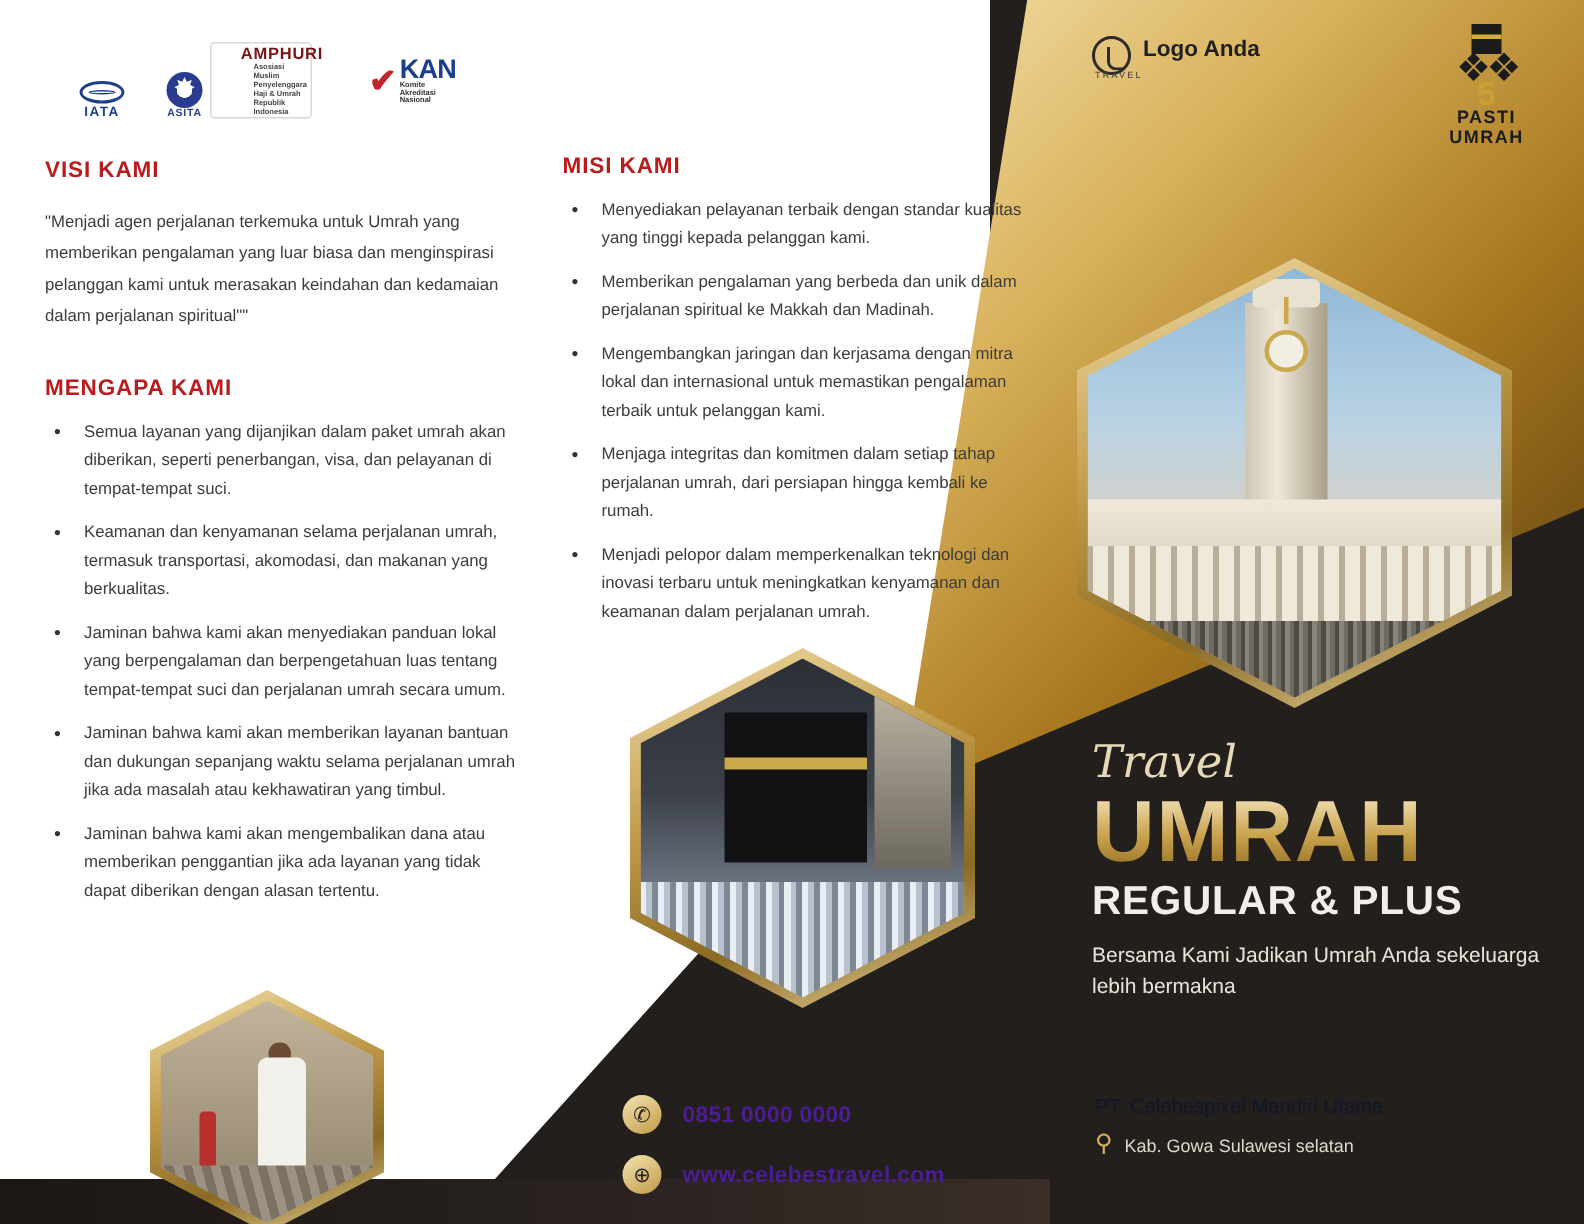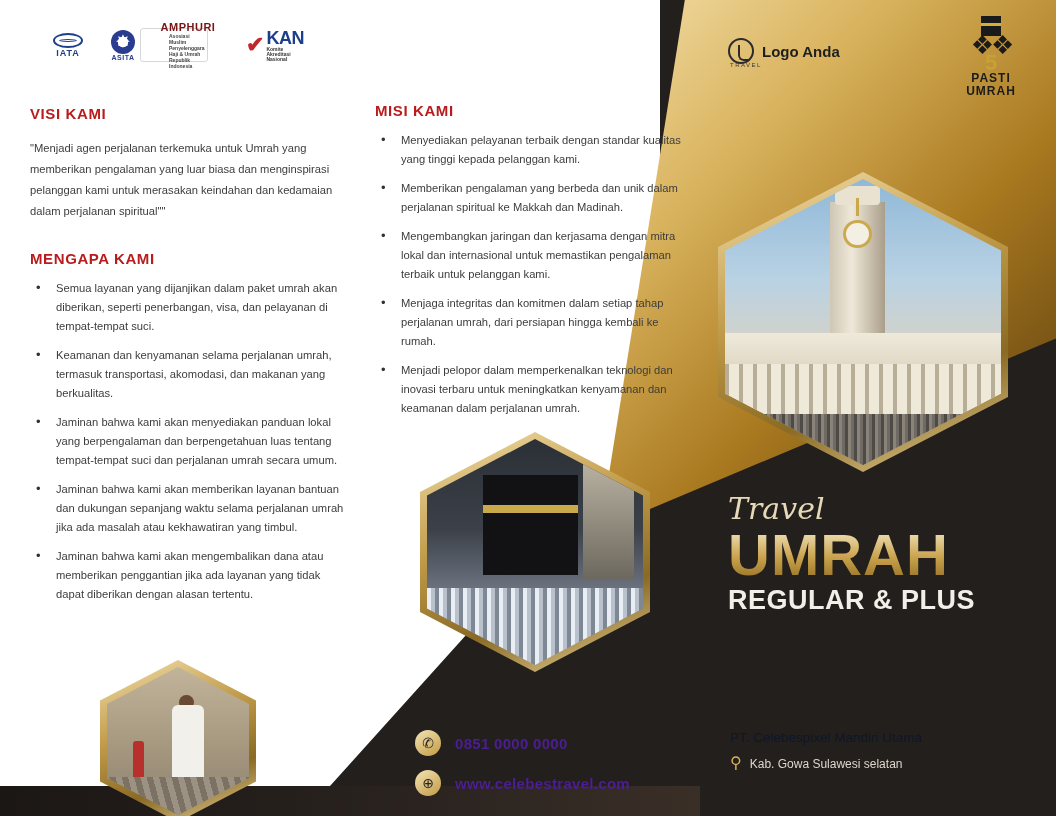--- a/index.html
+++ b/index.html
@@ -36,21 +36,21 @@
   }
 
   
   .white-area {
     position: absolute; left: 0; top: 0; width: 700px; height: 790px;
     z-index: 4;
   }
 
   
   .logo-strip { position: absolute; left: 30px; top: 28px; display: flex; align-items: center; gap: 10px; z-index: 6; }
-  .cert { height: 34px; display: flex; flex-direction: column; align-items: center; justify-content: center;
+  .cert { height: 51px; display: flex; flex-direction: column; align-items: center; justify-content: flex-end;
           border-radius: 3px; font-size: 8px; font-weight: bold; color: #123a7a; padding-left: 28px; }
   .cert.iata { width: 48px; }
   .cert.iata .ring { width: 30px; height: 15px; border-radius: 50%; border: 2px solid #1b3f8b; position: relative; }
   .cert.iata .ring:after { content:""; position:absolute; left:4px; top:4px; right:4px; bottom:4px; border:1px solid #1b3f8b; border-radius:50%; }
   .cert.iata span { font-size: 9px; letter-spacing: 1px; color:#1b3f8b; }
   .cert.asita { width: 42px; }
   .cert.asita .star { width: 24px; height: 24px; border-radius: 50%; background:
      radial-gradient(circle,#ffffff 30%, #2a3c8f 31%, #2a3c8f 100%); position: relative; }
   .cert.asita .star:after{ content:"✸"; position:absolute; inset:0; color:#fff; font-size:16px; text-align:center; line-height:24px;}
   .cert.asita span { font-size: 7px; color:#2a3c8f; letter-spacing:.5px;}
@@ -71,21 +71,21 @@
   .quote { margin-top: 16px; font-size: 11.2px; line-height: 21px; color: #3c3c3c; }
   .col-left h2.section2 { margin-top: 28px; }
   ul.bullets { margin-top: 12px; list-style: none; }
   ul.bullets li { position: relative; padding-left: 26px; font-size: 11.2px; line-height: 19px; color: #3c3c3c; margin-bottom: 10px; }
   ul.bullets li:before { content: "•"; position: absolute; left: 6px; top: -1px; font-size: 13px; color: #333; }
 
   .col-mid { position: absolute; left: 375px; top: 102px; width: 320px; z-index: 6; }
   .col-mid ul.bullets li { font-size: 11.2px; line-height: 19px; }
 
   
-  .logo-anda { position: absolute; left: 728px; top: 38px; display: flex; align-items: center; gap: 8px; z-index: 7; }
+  .logo-anda { position: absolute; left: 728px; top: 24px; display: flex; align-items: flex-start; gap: 8px; z-index: 7; }
   .logo-anda .mark { width: 26px; height: 26px; border-radius: 50%; border: 2px solid #2b2b2b; position: relative; }
   .logo-anda .mark:after { content:""; position:absolute; left:8px; top:5px; width:9px; height:14px; border-left:2px solid #2b2b2b; border-bottom:2px solid #2b2b2b; border-radius: 0 0 0 6px;}
   .logo-anda .txt { font-size: 15px; font-weight: bold; color: #1f1f1f; }
   .logo-anda .sub { position: absolute; left: 2px; top: 24px; font-size: 6px; letter-spacing: 1.5px; color: #3a3a3a; }
 
   
   .pasti { position: absolute; right: 22px; top: 16px; width: 86px; height: 78px; z-index: 7; text-align:center;}
   .pasti .kaaba { width: 20px; height: 20px; background: #1b1b1b; margin: 0 auto; position: relative; }
   .pasti .kaaba:after{content:"";position:absolute;left:0;top:7px;width:20px;height:3px;background:#d4af37;}
   .pasti .hands { font-size: 26px; color: #1b1b1b; line-height: 18px; letter-spacing: -3px;}
@@ -273,20 +273,21 @@
           <div class="rubble"></div>
         </div>
       </div>
     </div>
   </div>
 
   <div class="headline">
     <div class="travel">Travel</div>
     <div class="umrah">UMRAH</div>
     <div class="reg">REGULAR &amp; PLUS</div>
+    <div class="tag">Bersama Kami Jadikan Umrah Anda sekeluarga lebih bermakna</div>
   </div>
 
   <div class="contact">
     <div class="row">
       <div class="ico">✆</div>
       <div class="val">0851 0000 0000</div>
     </div>
     <div class="row">
       <div class="ico">⊕</div>
       <div class="val">www.celebestravel.com</div>

